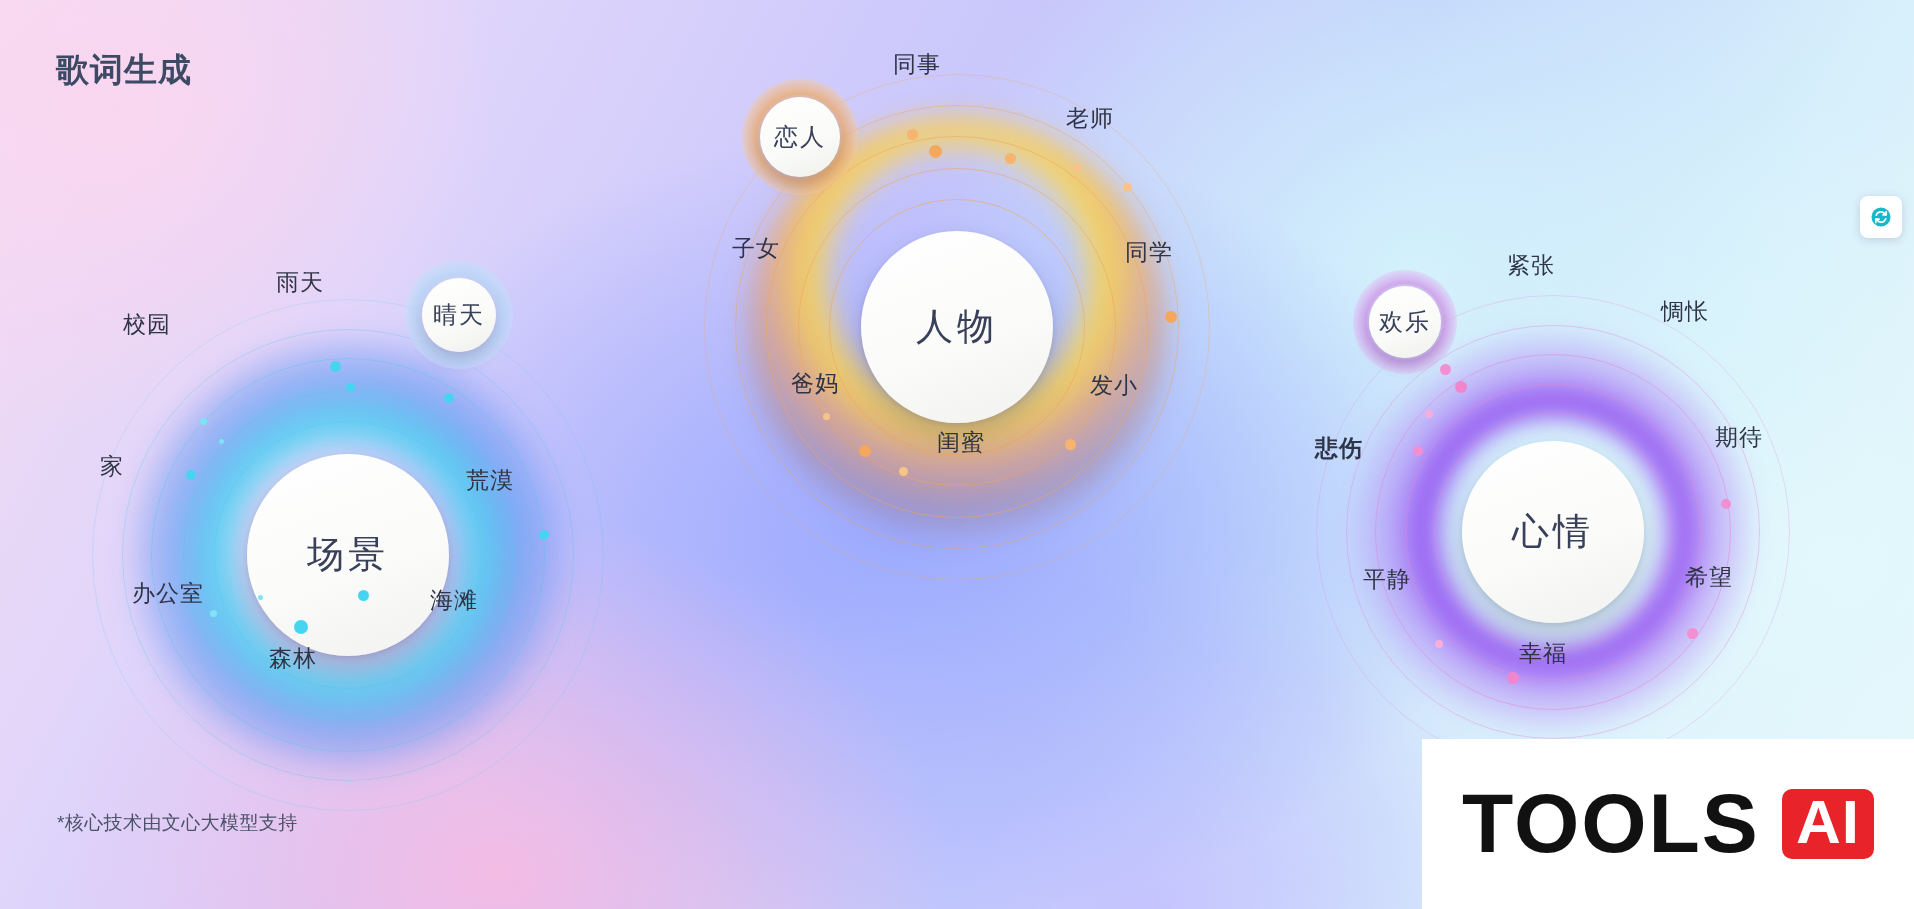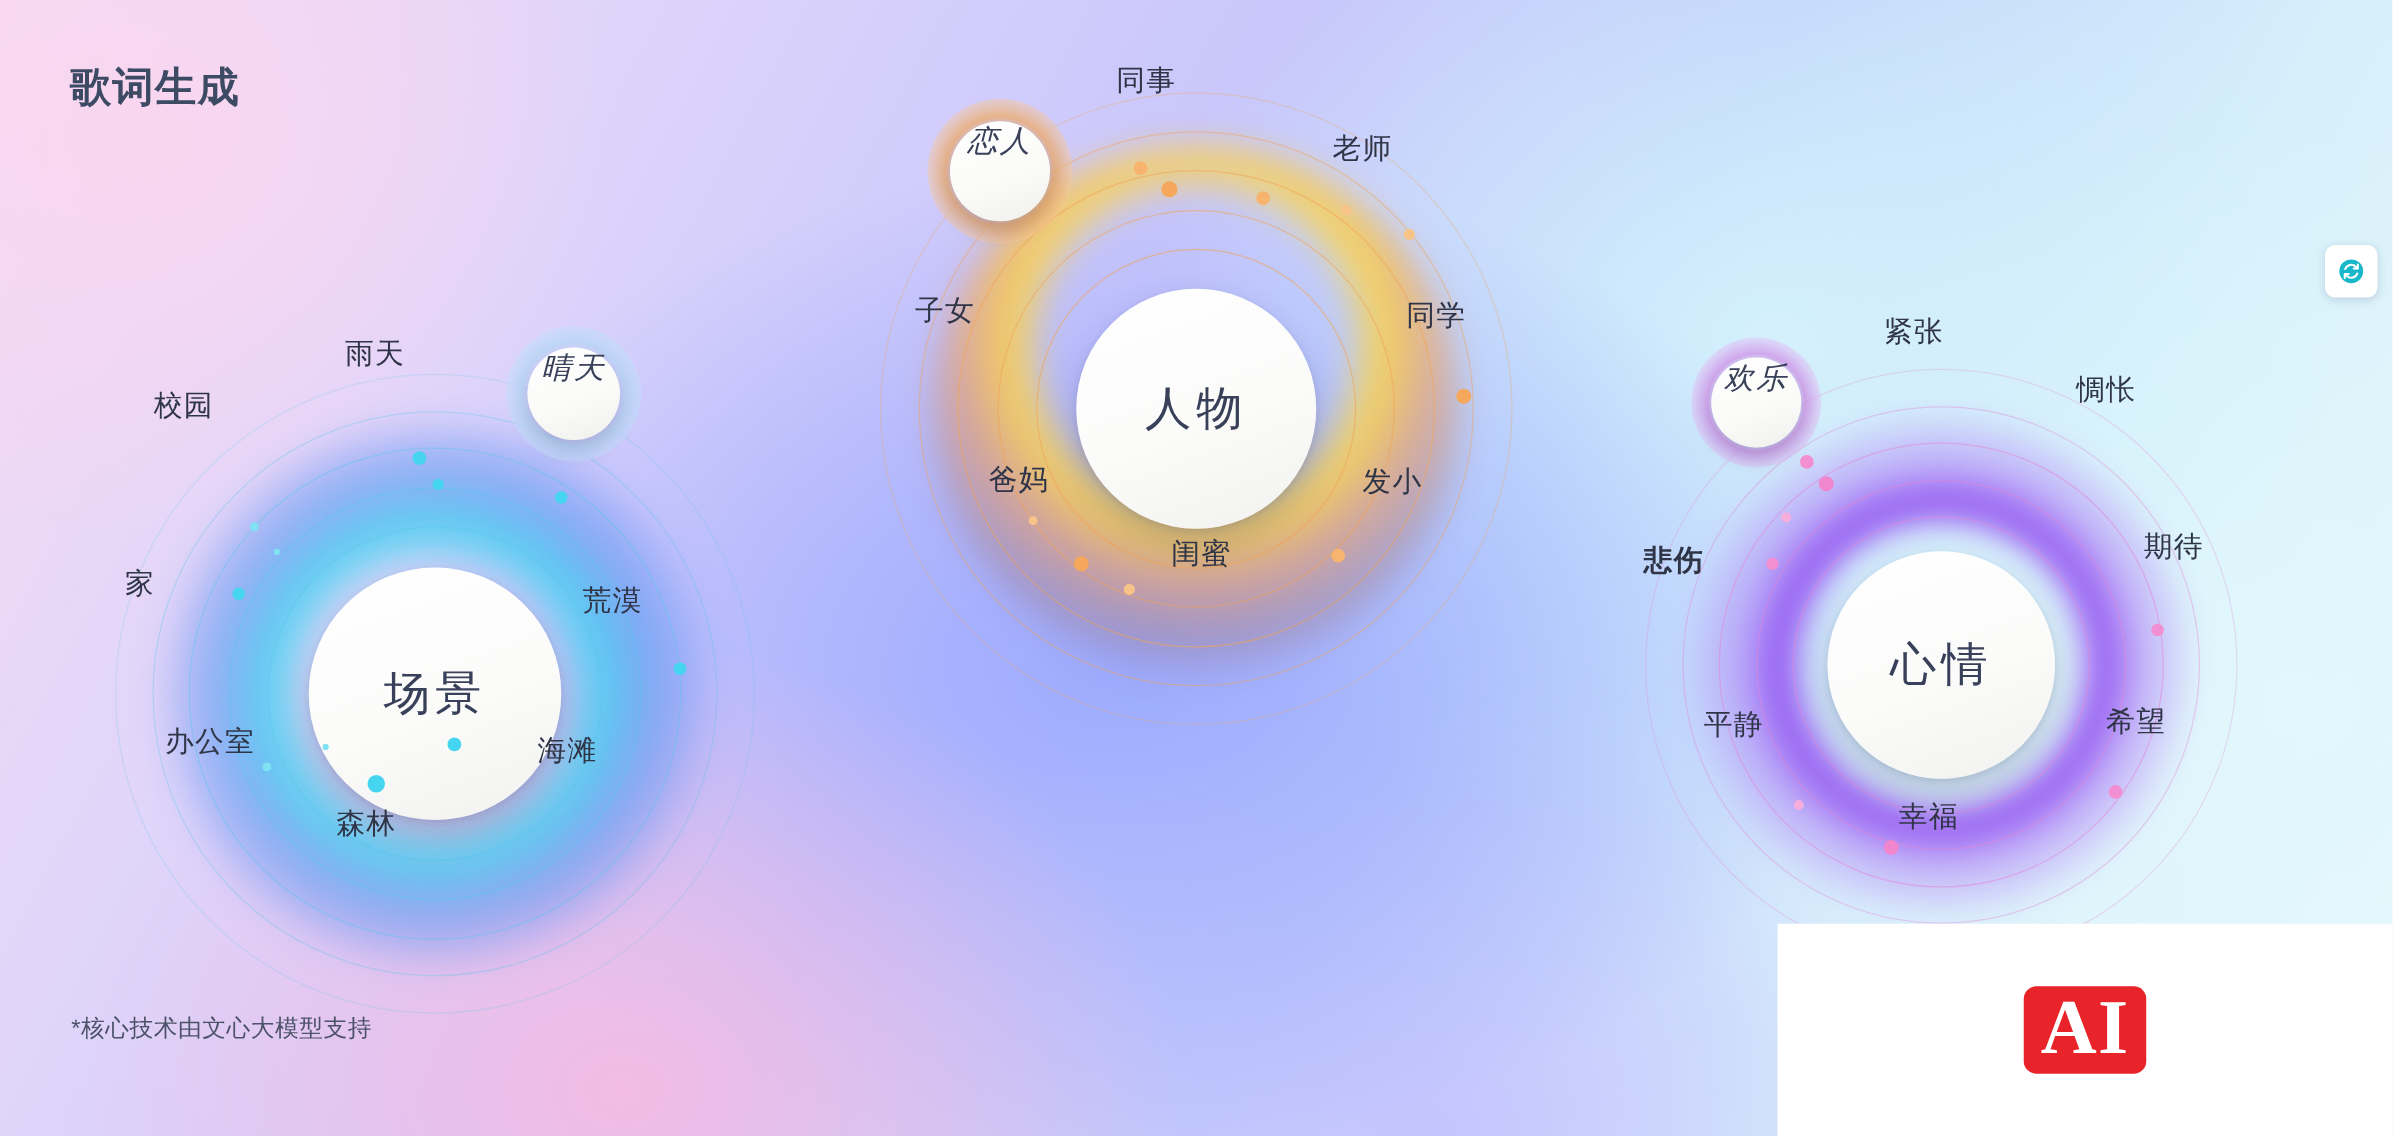--- a/index.html
+++ b/index.html
@@ -71,24 +71,23 @@
     display: flex; align-items: center; justify-content: center;
     color: #39415a; letter-spacing: 4px;
     z-index: 6;
   }
 
   .satellite {
     position: absolute;
     border-radius: 50%;
     background: linear-gradient(160deg,#ffffff 0%,#fafaf8 60%,#efefec 100%);
     box-shadow: 0 8px 16px rgba(60,60,100,.22);
-    display: flex; align-items: flex-start; justify-content: center;
+    display: flex; align-items: center; justify-content: center;
     font-size: 24px; color: #39415a; letter-spacing: 2px;
     z-index: 7;
-    font-style: italic;
   }
   .satellite-halo {
     position: absolute;
     border-radius: 50%;
     z-index: 5;
   }
 
   .node-label {
     position: absolute;
     font-size: 23px;
@@ -129,21 +128,21 @@
   }
   .wm-row { display: flex; align-items: center; gap: 22px; }
   .wm-tools {
     font-size: 84px; font-weight: bold; color: #111111;
     letter-spacing: 2px; line-height: .95;
   }
   .wm-badge {
     background: #e8232a; color: #ffffff;
     font-size: 62px; font-weight: bold;
     padding: 2px 14px 6px; border-radius: 10px;
-    letter-spacing: 1px; line-height: 1; font-family: Liberation Serif, serif;
+    letter-spacing: 1px; line-height: 1;
   }
   .wm-sub {
     margin-top: 14px;
     font-size: 21px; color: #2a2f3d; letter-spacing: 2px;
   }
 </style>
 </head>
 <body>
 
 <div id="stage">
@@ -281,17 +280,18 @@
       <circle cx="12" cy="12" r="9.5" fill="#18b7c9"></circle>
       <path d="M7.2 10.2a5 5 0 0 1 8.3-1.9l1.3 1.3" fill="none" stroke="#ffffff" stroke-width="1.7" stroke-linecap="round"></path>
       <path d="M16.8 13.8a5 5 0 0 1-8.3 1.9l-1.3-1.3" fill="none" stroke="#ffffff" stroke-width="1.7" stroke-linecap="round"></path>
       <path d="M17.2 6.6v3.2h-3.2" fill="none" stroke="#ffffff" stroke-width="1.7" stroke-linecap="round" stroke-linejoin="round"></path>
       <path d="M6.8 17.4v-3.2h3.2" fill="none" stroke="#ffffff" stroke-width="1.7" stroke-linecap="round" stroke-linejoin="round"></path>
     </svg>
   </div>
 
   <div class="watermark">
     <div class="wm-row">
+      <span class="wm-tools">TOOLS</span>
       <span class="wm-badge">AI</span>
     </div>
   </div>
 
 </div>
 
 </body></html>

